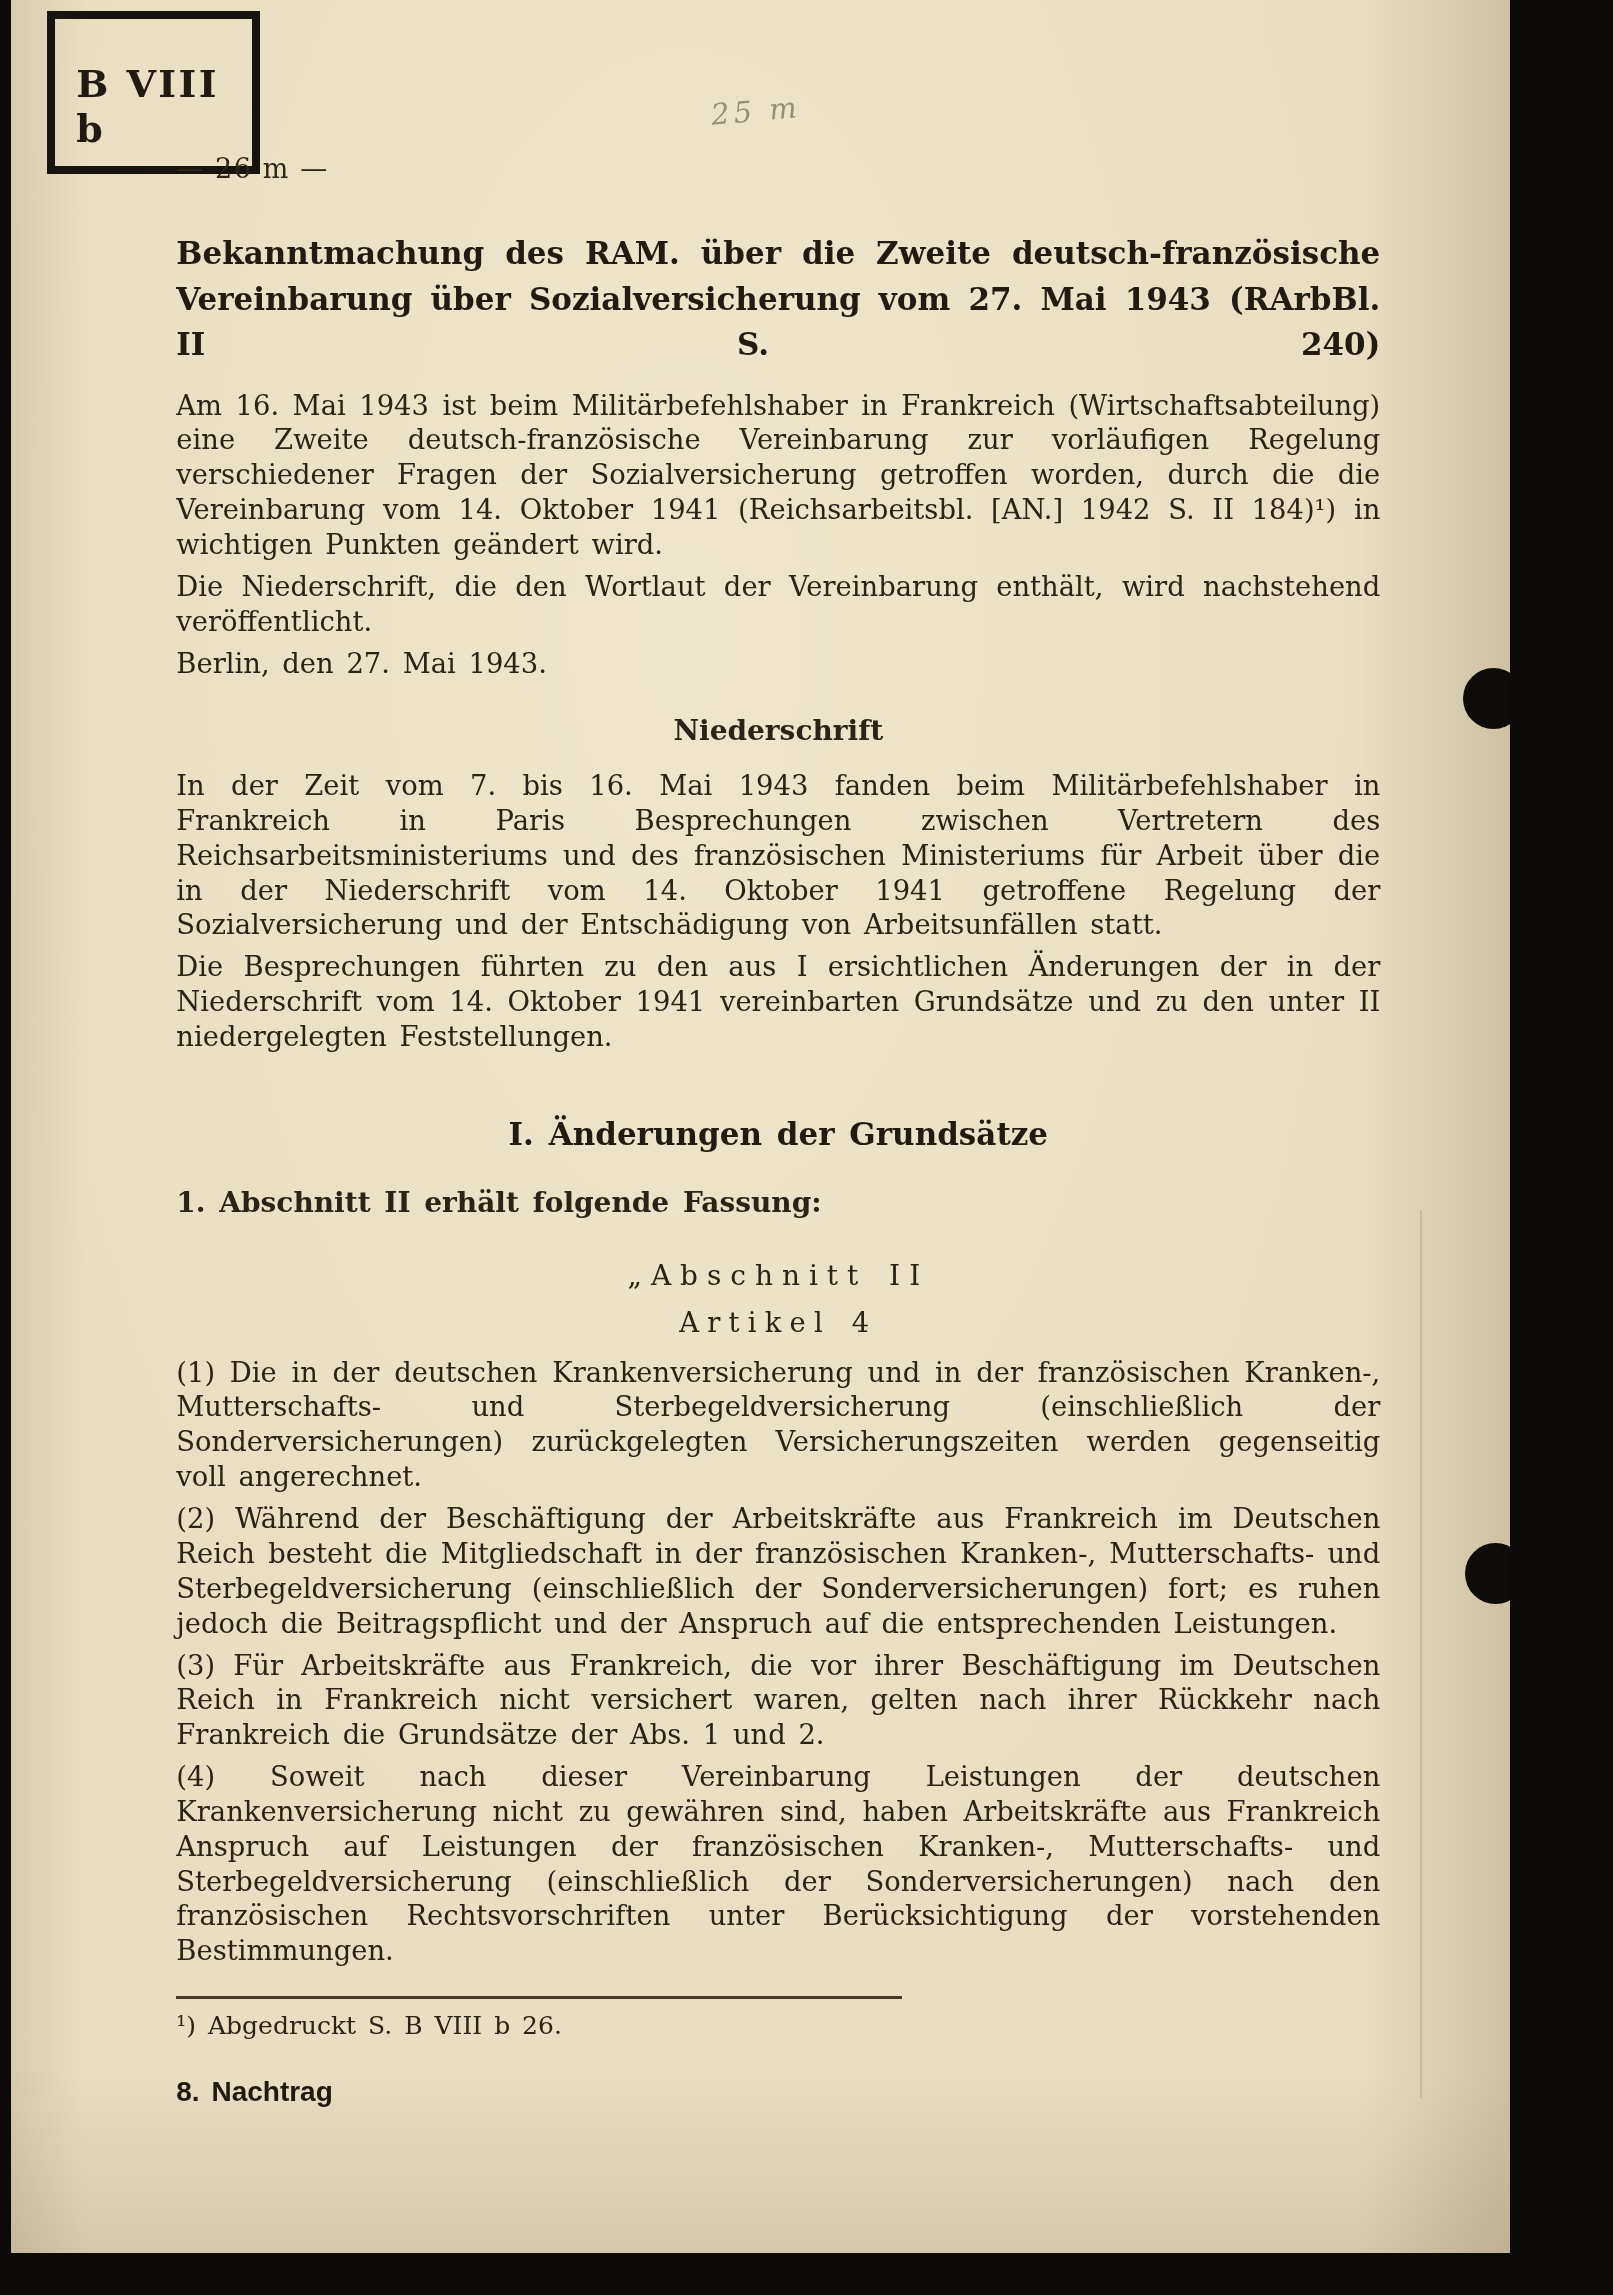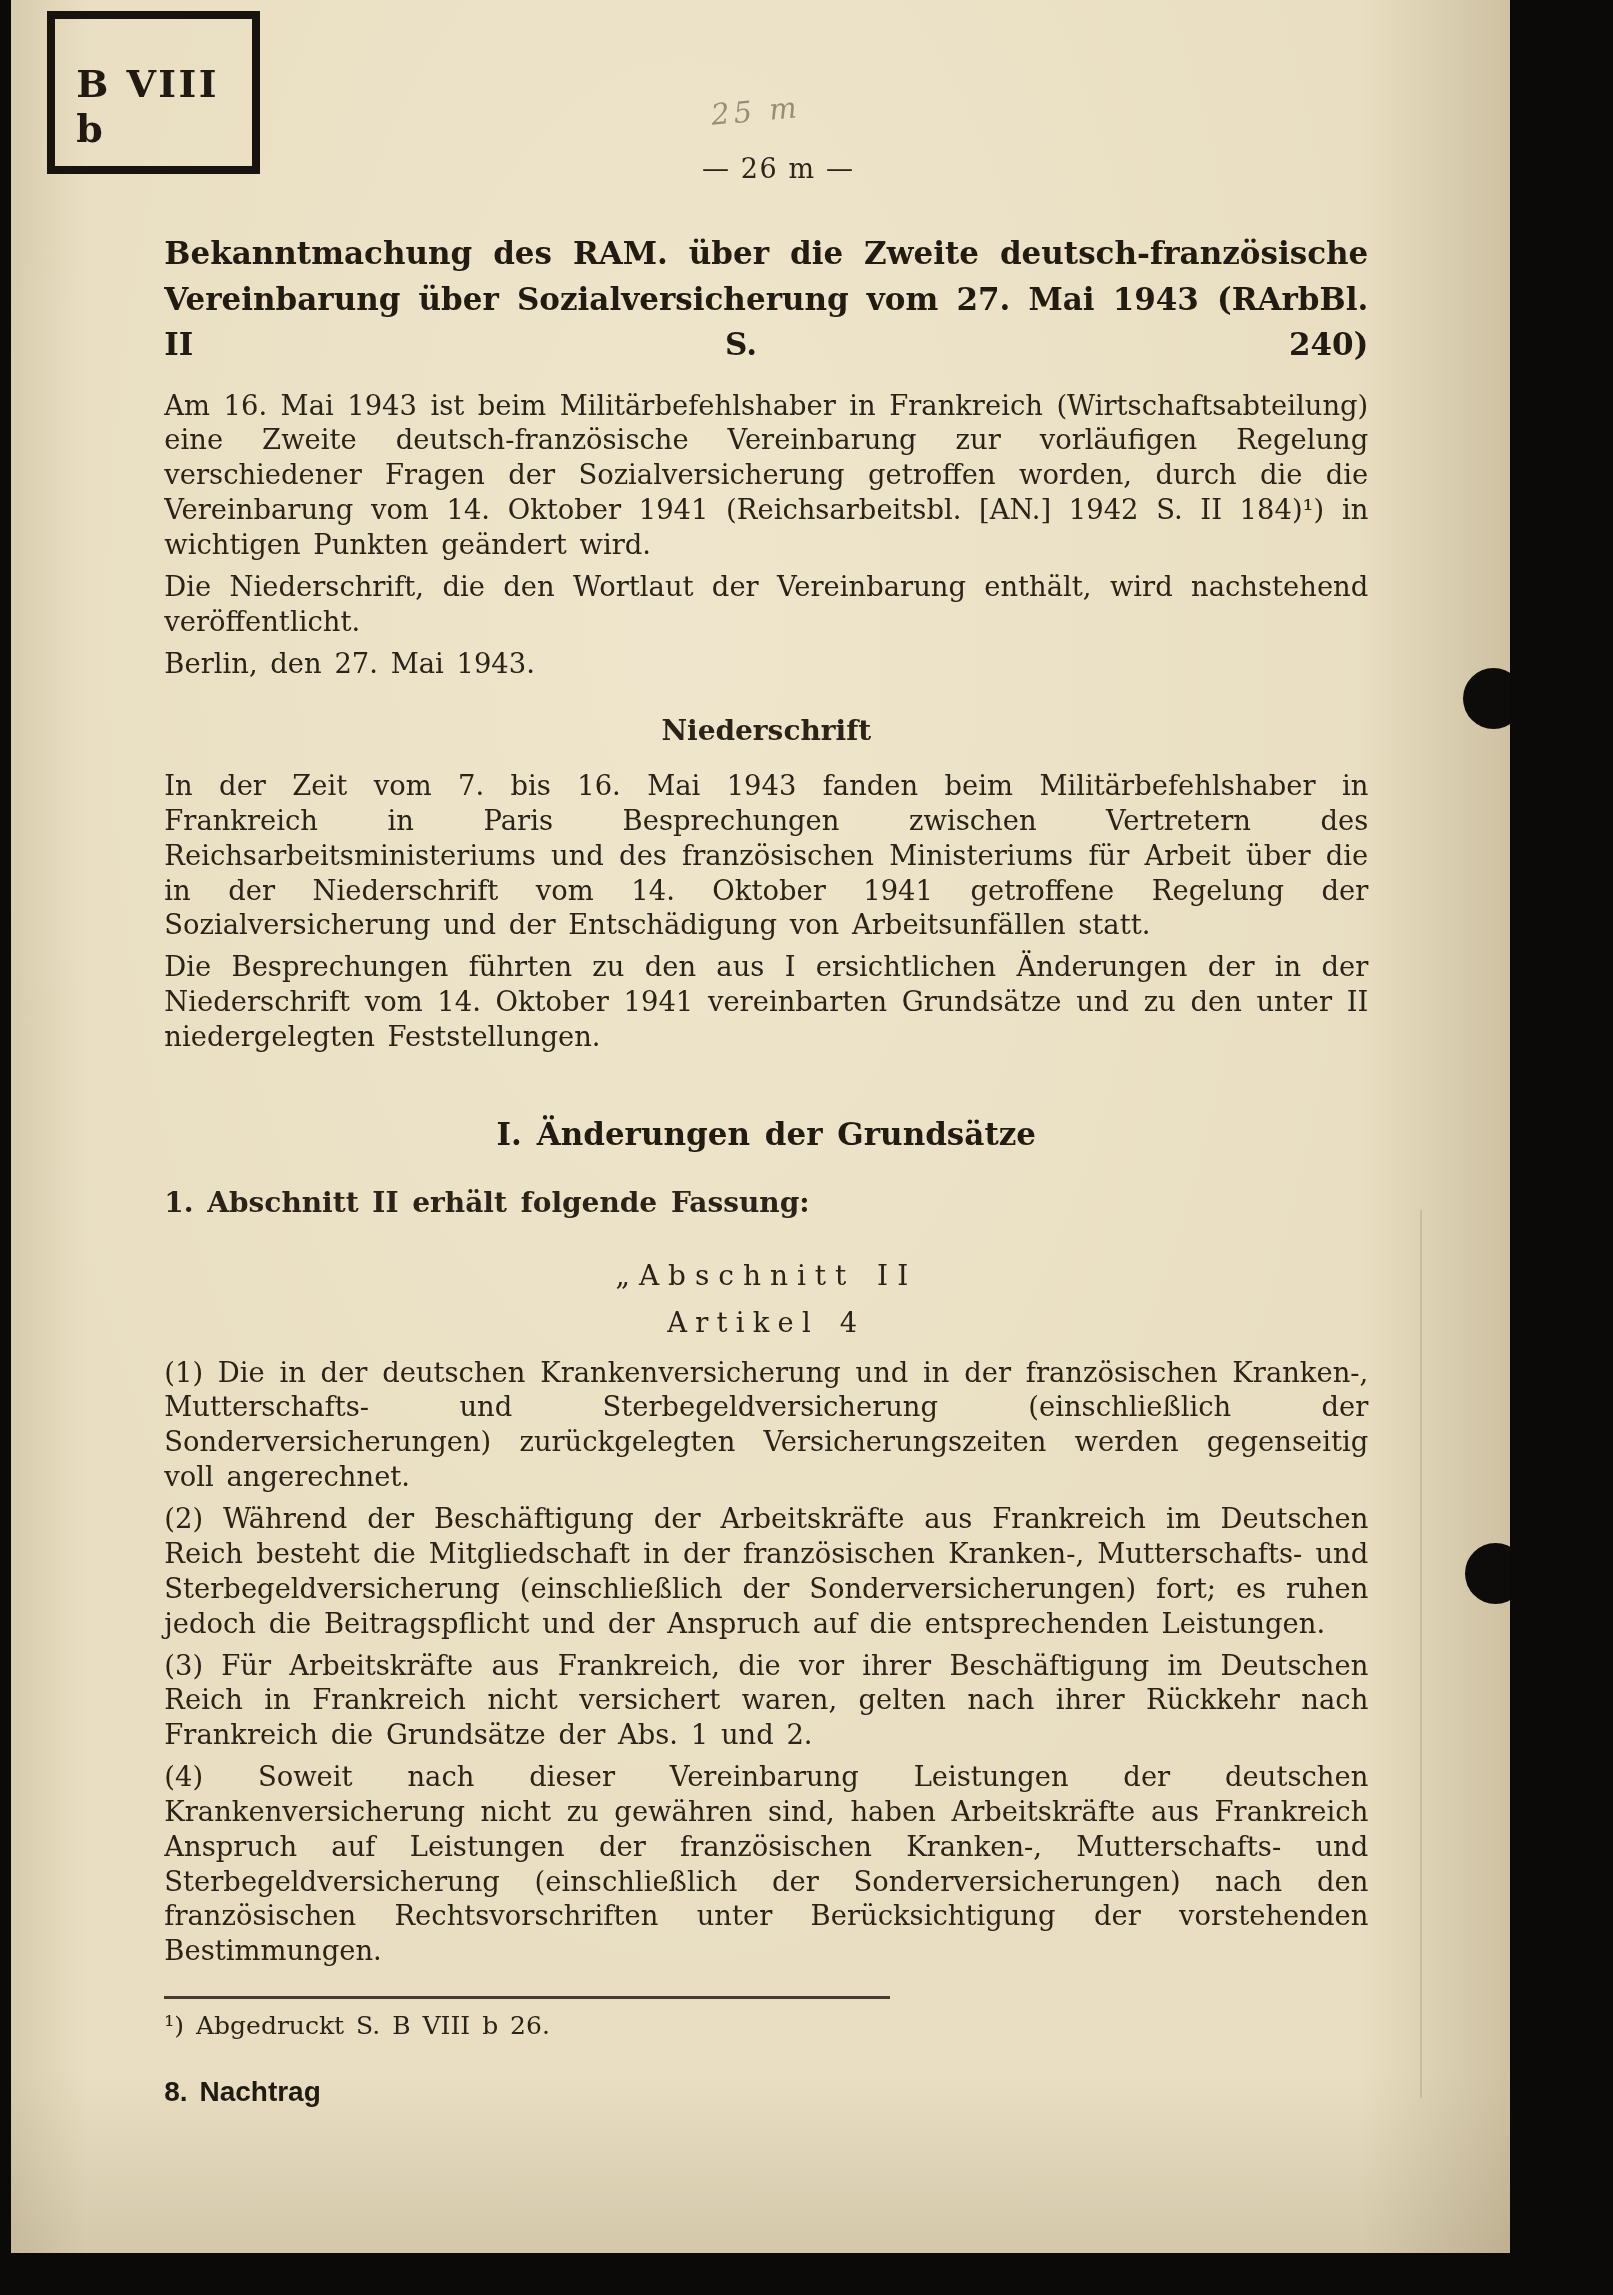--- a/index.html
+++ b/index.html
@@ -60,28 +60,27 @@
     letter-spacing: 4px;
     color: #837a66;
     opacity: 0.8;
     transform: rotate(-5deg);
   }
   .page-number {
     position: absolute;
     left: 165px;
     top: 153px;
     width: 1204px;
-    text-align: center;
     font-size: 27px;
     letter-spacing: 1.6px;
     color: #2e2519;
   }
   .content {
     position: absolute;
-    left: 153px;
+    left: 165px;
     top: 231px;
     width: 1204px;
     font-size: 27.4px;
     line-height: 1.27;
     text-align: justify;
     word-spacing: 4px;
     color: #2b2318;
   }
   .doc-title {
     font-weight: bold;

